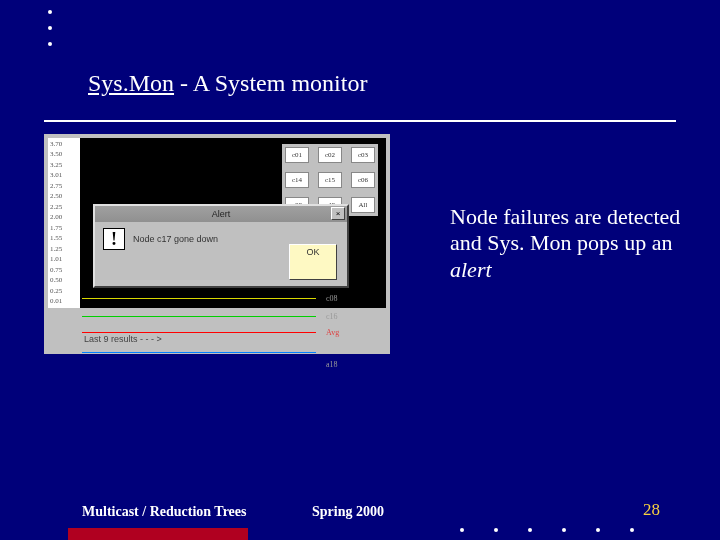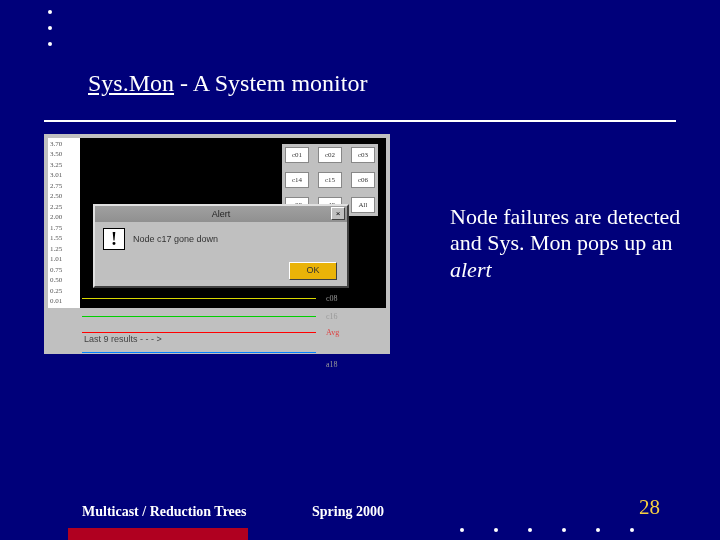--- a/index.html
+++ b/index.html
@@ -185,22 +185,22 @@
     text-align: center;
   }
   .alert-msg {
     font-size: 9px;
     color: #333;
   }
   .alert-ok {
     position: absolute;
     right: 10px;
     bottom: 6px;
-    width: 48px; height: 18px;
-    background: #eab308;
+    width: 48px; height: 36px;
+    background: #fef9c3;
     border-top: 1px solid #fff;
     border-left: 1px solid #fff;
     border-right: 1px solid #404040;
     border-bottom: 1px solid #404040;
     font-size: 9px;
     color: #333;
     text-align: center;
     line-height: 15px;
   }
   
@@ -227,21 +227,21 @@
     position: absolute;
     bottom: 20px;
     left: 312px;
     font-size: 14px;
     font-weight: bold;
   }
   .footer-right {
     position: absolute;
     bottom: 20px;
     right: 60px;
-    font-size: 21px;
+    font-size: 17px;
     color: #f7d040;
   }
   .redbar {
     position: absolute;
     bottom: 0; left: 68px;
     width: 180px; height: 12px;
     background: #b00020;
   }
 </style>
 </head>

